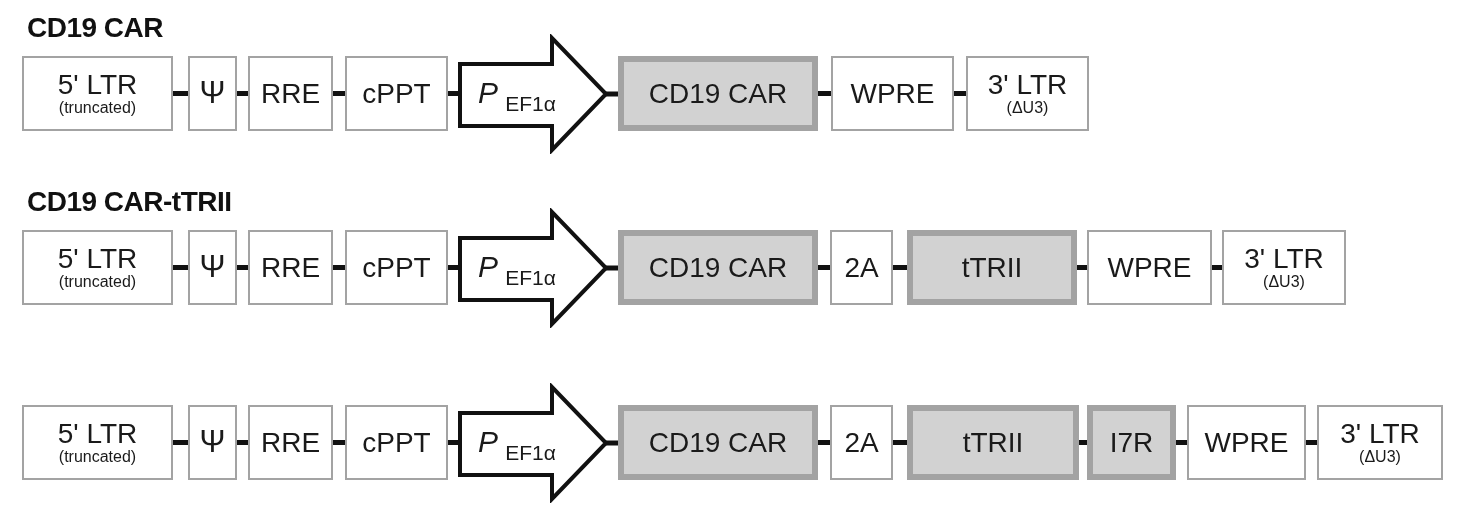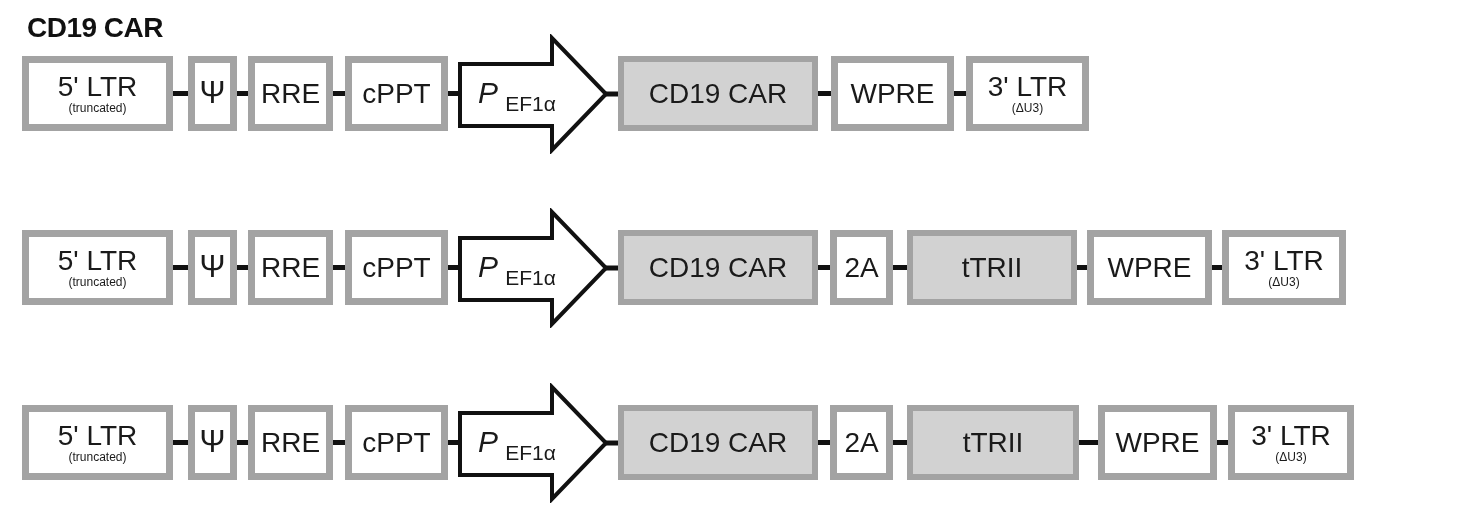--- a/index.html
+++ b/index.html
@@ -25,37 +25,37 @@
   .row {
     position: absolute;
     left: 22px;
     height: 75px;
     display: flex;
     align-items: center;
   }
   .box {
     box-sizing: border-box;
     height: 75px;
-    border: 7px solid #a3a3a3;
+    border: 2px solid #a3a3a3;
     background: #ffffff;
     display: flex;
     flex-direction: column;
     align-items: center;
     justify-content: center;
     flex: none;
     font-size: 28px;
     line-height: 1.05;
     white-space: nowrap;
   }
   .box.gray {
     background: #d2d2d2;
     border-width: 6px;
   }
   .box .sub {
-    font-size: 12px;
+    font-size: 16px;
     line-height: 1.1;
   }
   .psi { font-size: 31px; }
   .conn {
     height: 5px;
     background: #111;
     flex: none;
   }
   .promoter {
     flex: none;
@@ -101,20 +101,21 @@
     <div class="box" style="width:123px">
       <div>WPRE</div>
     </div>
     <div class="conn" style="width:12px"></div>
     <div class="box" style="width:123px">
       <div>3' LTR</div>
       <div class="sub">(ΔU3)</div>
     </div>
   </div>
 
+  <div class="construct-title" style="top:186px">CD19 CAR-tTRII</div>
   <div class="row" style="top:230px">
     <div class="box" style="width:151px">
       <div>5' LTR</div>
       <div class="sub">(truncated)</div>
     </div>
     <div class="conn" style="width:15px"></div>
     <div class="box psi" style="width:49px">
       <div>Ψ</div>
     </div>
     <div class="conn" style="width:11px"></div>
@@ -187,20 +188,23 @@
     </div>
     <div class="conn" style="width:12px"></div>
     <div class="box" style="width:63px">
       <div>2A</div>
     </div>
     <div class="conn" style="width:14px"></div>
     <div class="box gray" style="width:172px">
       <div>tTRII</div>
     </div>
     <div class="conn" style="width:8px"></div>
+    <div class="box gray" style="width:89px">
+      <div>I7R</div>
+    </div>
     <div class="conn" style="width:11px"></div>
     <div class="box" style="width:119px">
       <div>WPRE</div>
     </div>
     <div class="conn" style="width:11px"></div>
     <div class="box" style="width:126px">
       <div>3' LTR</div>
       <div class="sub">(ΔU3)</div>
     </div>
   </div>

